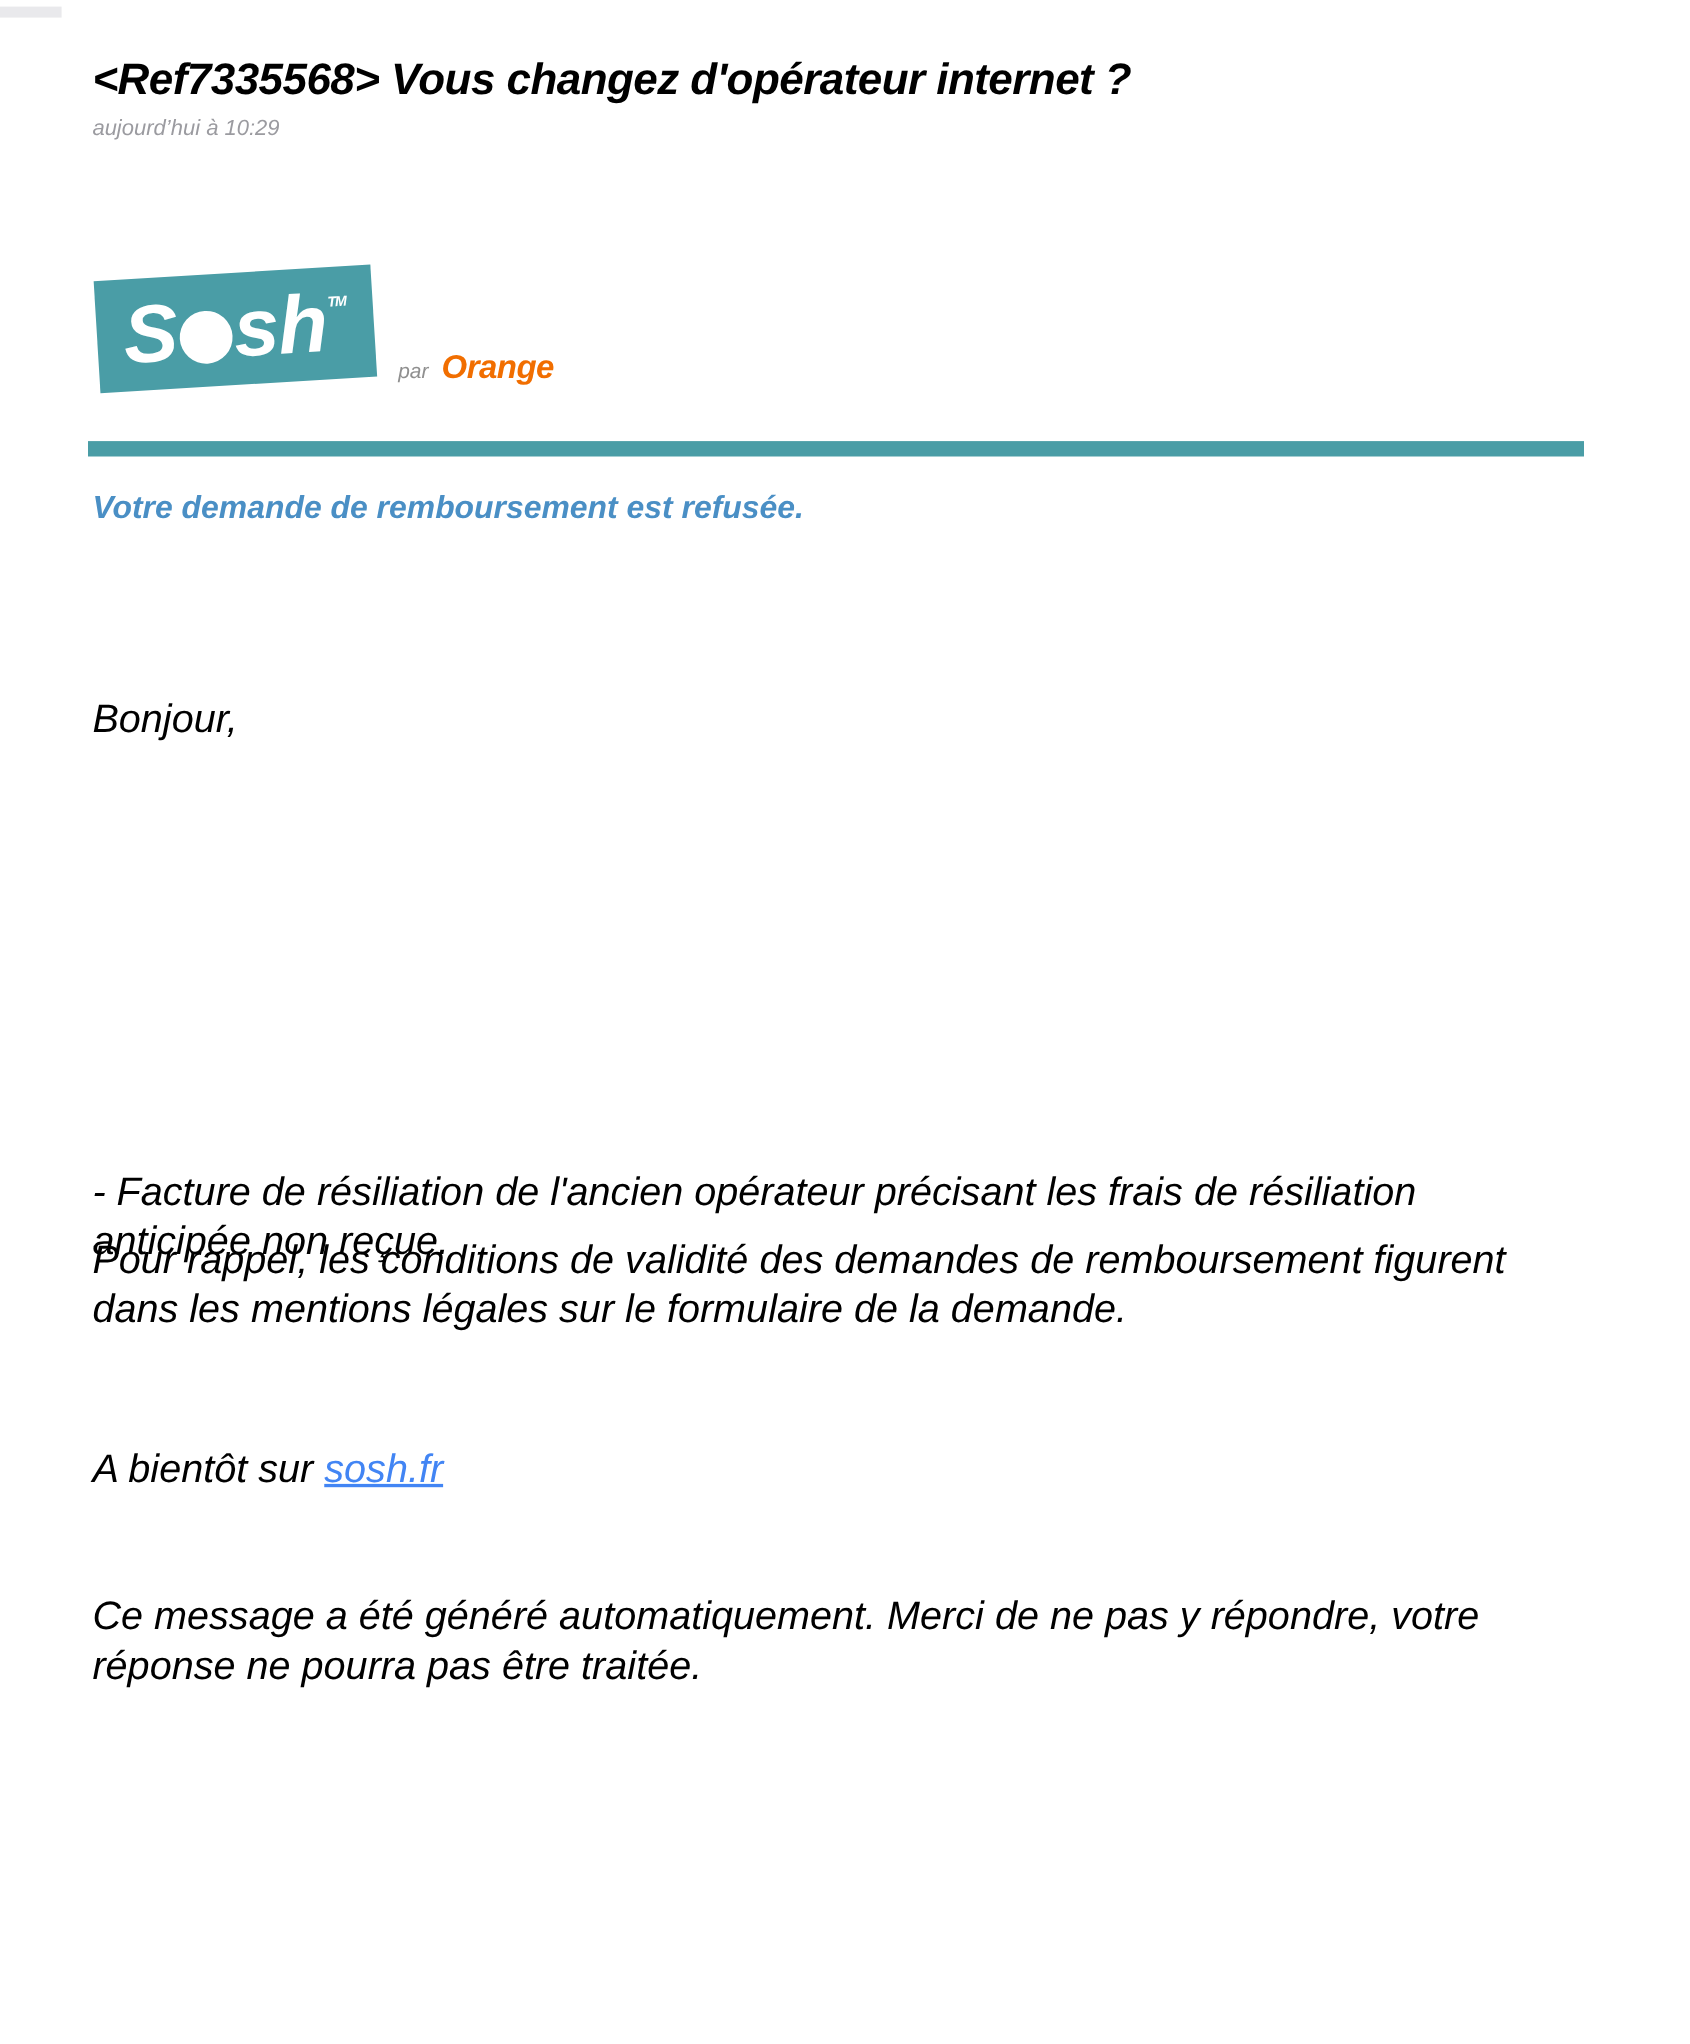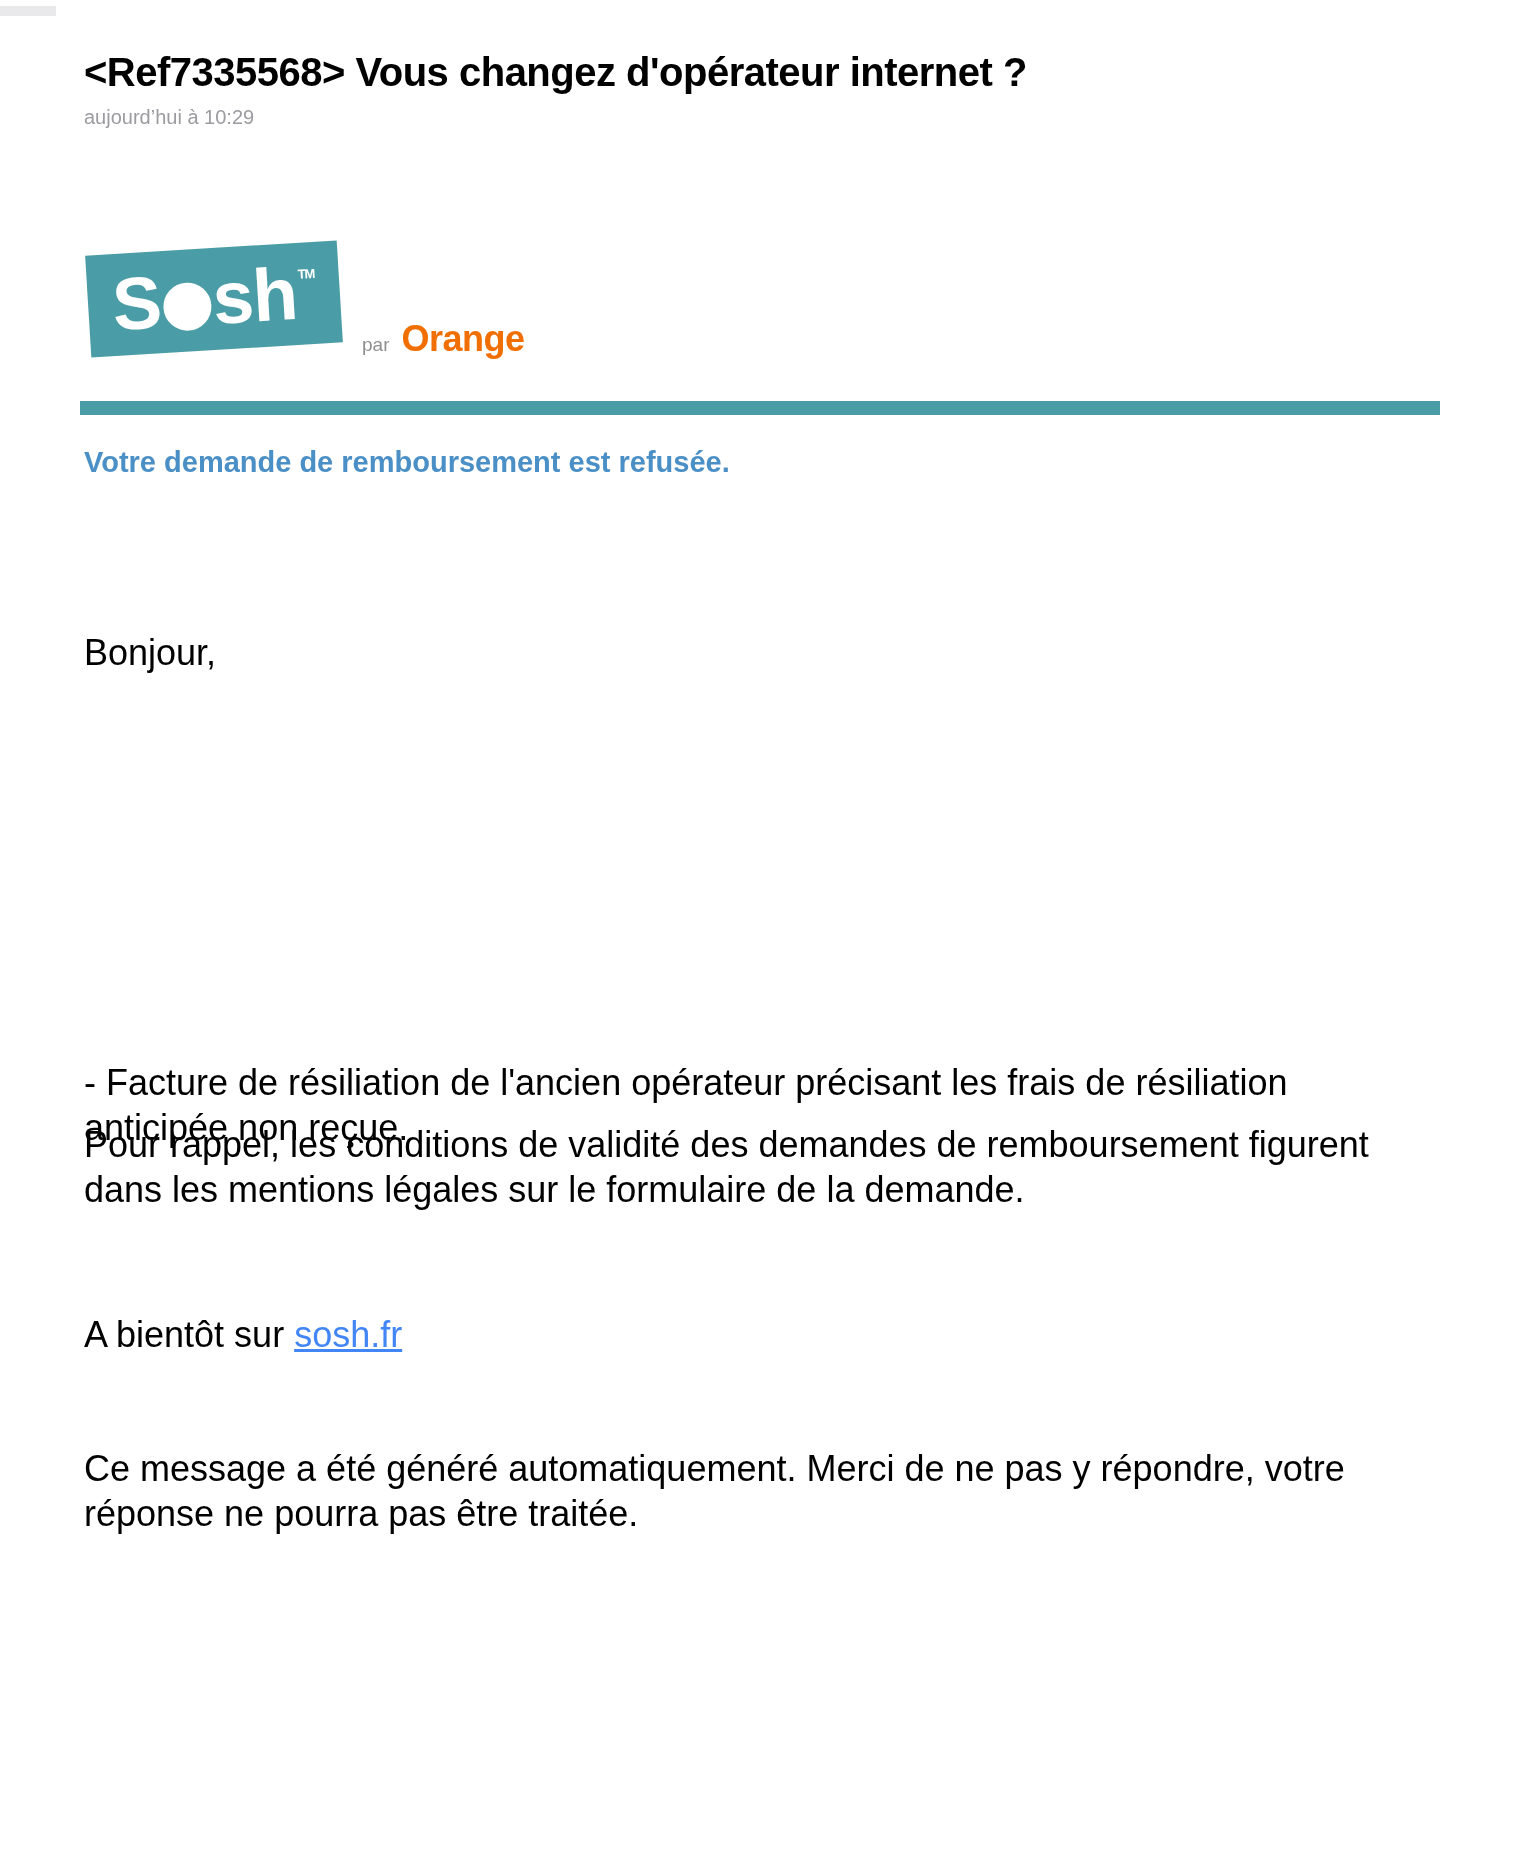--- a/index.html
+++ b/index.html
@@ -16,20 +16,21 @@
   body{
     font-family:"Liberation Sans","DejaVu Sans",sans-serif;
     color:var(--text_black);
   }
   .page{
     position:relative;
     width:1536px;
     height:1604px;
     background:#ffffff;
     overflow:hidden;
+    font-style:italic;
   }
   .top-sliver{
     position:absolute; left:0; top:6px;
     width:56px; height:10px;
     background:#e9e9ec;
   }
   .subject{
     position:absolute; left:84px; top:50px; right:60px;
     font-size:40px; font-weight:bold; letter-spacing:-0.5px;
     color:var(--text_black);
@@ -59,21 +60,21 @@
   }
   .tm{
     font-size:13px; font-weight:bold; color:#ffffff;
     transform:translateY(-40px); display:inline-block; margin-left:2px;
   }
   .byline{
     position:absolute; left:362px; top:318px;
     display:flex; align-items:baseline; gap:12px; white-space:nowrap;
   }
   .byline .par{ font-size:19px; color:var(--par_gray); }
-  .byline .orange-word{ font-size:36px; font-weight:bold; color:var(--orange); letter-spacing:-0.5px; }
+  .byline .orange-word{ font-size:30px; font-weight:bold; color:var(--orange); letter-spacing:-0.5px; }
   .bar{
     position:absolute; left:80px;
     width:1360px; background:var(--teal);
   }
   .bar-top{ top:401px; height:14px; }
   .bar-bottom{ top:1823px; height:12px; }
   .status-heading{
     position:absolute; left:84px; top:446px; width:1340px;
     font-size:29px; font-weight:bold; color:var(--heading_blue);
   }

